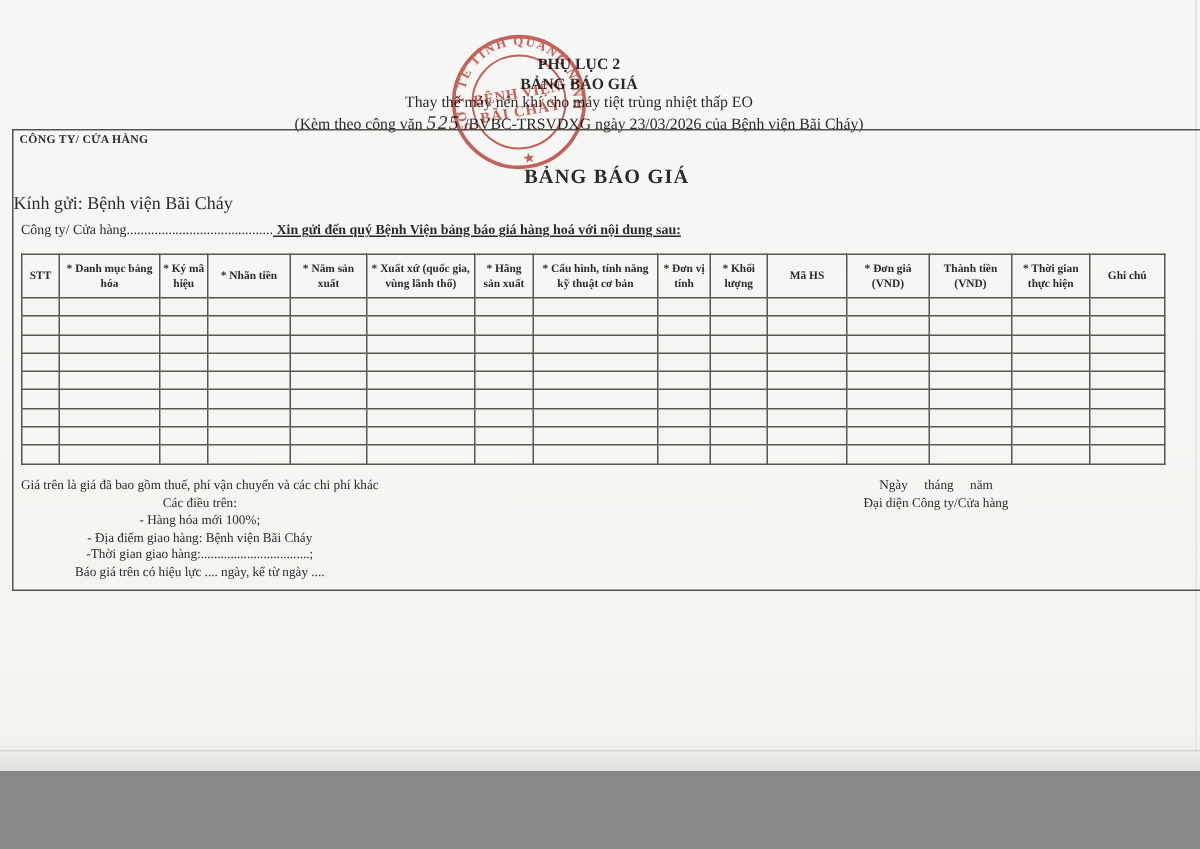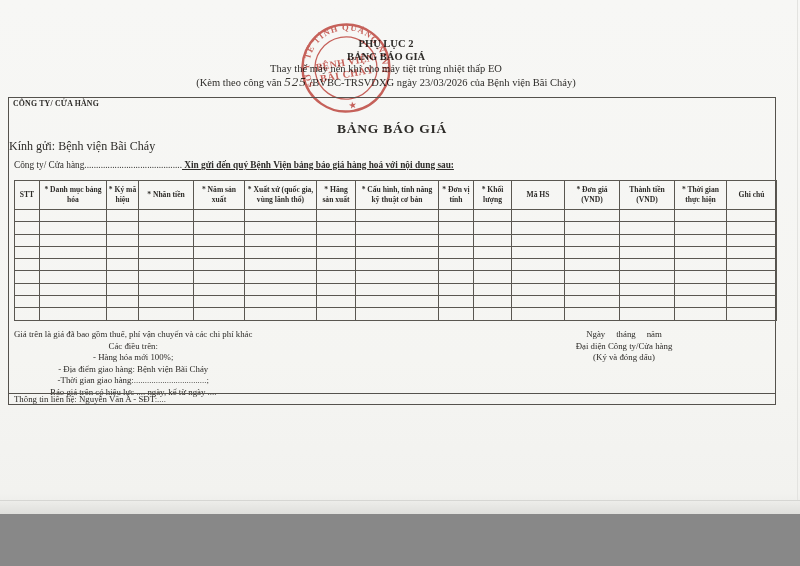--- a/index.html
+++ b/index.html
@@ -13,21 +13,21 @@
   
   .doc-header{position:absolute;top:38px;left:0;width:772px;text-align:center;line-height:12.5px;font-size:10.5px;}
   .doc-header .b{font-weight:bold;}
   .hand{font-family:Liberation Serif, serif;font-style:italic;font-size:13px;letter-spacing:1px;color:#3a3832;}
 
   
   .stamp{position:absolute;left:299px;top:21px;width:94px;height:94px;
          transform:rotate(-10deg);opacity:.82;mix-blend-mode:multiply;pointer-events:none;}
 
   
-  .main-box{position:absolute;left:8px;top:97px;width:766px;height:306px;border:1px solid #55524d;}
+  .main-box{position:absolute;left:8px;top:86px;width:766px;height:306px;border:1px solid #55524d;padding-left:25px;}
   .corner-label{position:absolute;top:1px;left:4px;font-size:7.8px;font-weight:bold;letter-spacing:.2px;}
   .box-title{position:absolute;top:23px;left:0;width:100%;text-align:center;font-size:13.5px;font-weight:bold;letter-spacing:.8px;}
   .box-recipient{position:absolute;top:41px;left:0;width:100%;text-align:left;font-size:12px;font-weight:normal;}
   .intro-line{position:absolute;top:62px;left:5px;font-size:9.3px;white-space:nowrap;}
   .intro-line .b{font-weight:bold;text-decoration:underline;}
 
   
   table.quote{position:absolute;left:5px;top:82px;width:762px;border-collapse:collapse;table-layout:fixed;}
   table.quote td{border:1px solid #5a5751;}
   table.quote tr.hdr td{height:26px;font-size:7.6px;font-weight:bold;text-align:center;vertical-align:middle;padding:1px 1px;line-height:1.35;}
@@ -280,20 +280,16 @@
         <div>Các điều trên:</div>
         <div>- Hàng hóa mới 100%;</div>
         <div>- Địa điểm giao hàng: Bệnh viện Bãi Cháy</div>
         <div>-Thời gian giao hàng:.................................;</div>
         <div>Báo giá trên có hiệu lực .... ngày, kể từ ngày ....</div>
       </div>
 
     <div class="signature">
       <div class="dl">Ngày     tháng     năm</div>
       <div>Đại diện Công ty/Cửa hàng</div>
-      <div>(Ký và đóng dấu)</div>
     </div>
 
-    <div class="contact-row">
-      <div class="txt">Thông tin liên hệ: Nguyễn Văn A - SĐT:....</div>
-    </div>
   </div>
 </div>
 
 </body></html>

